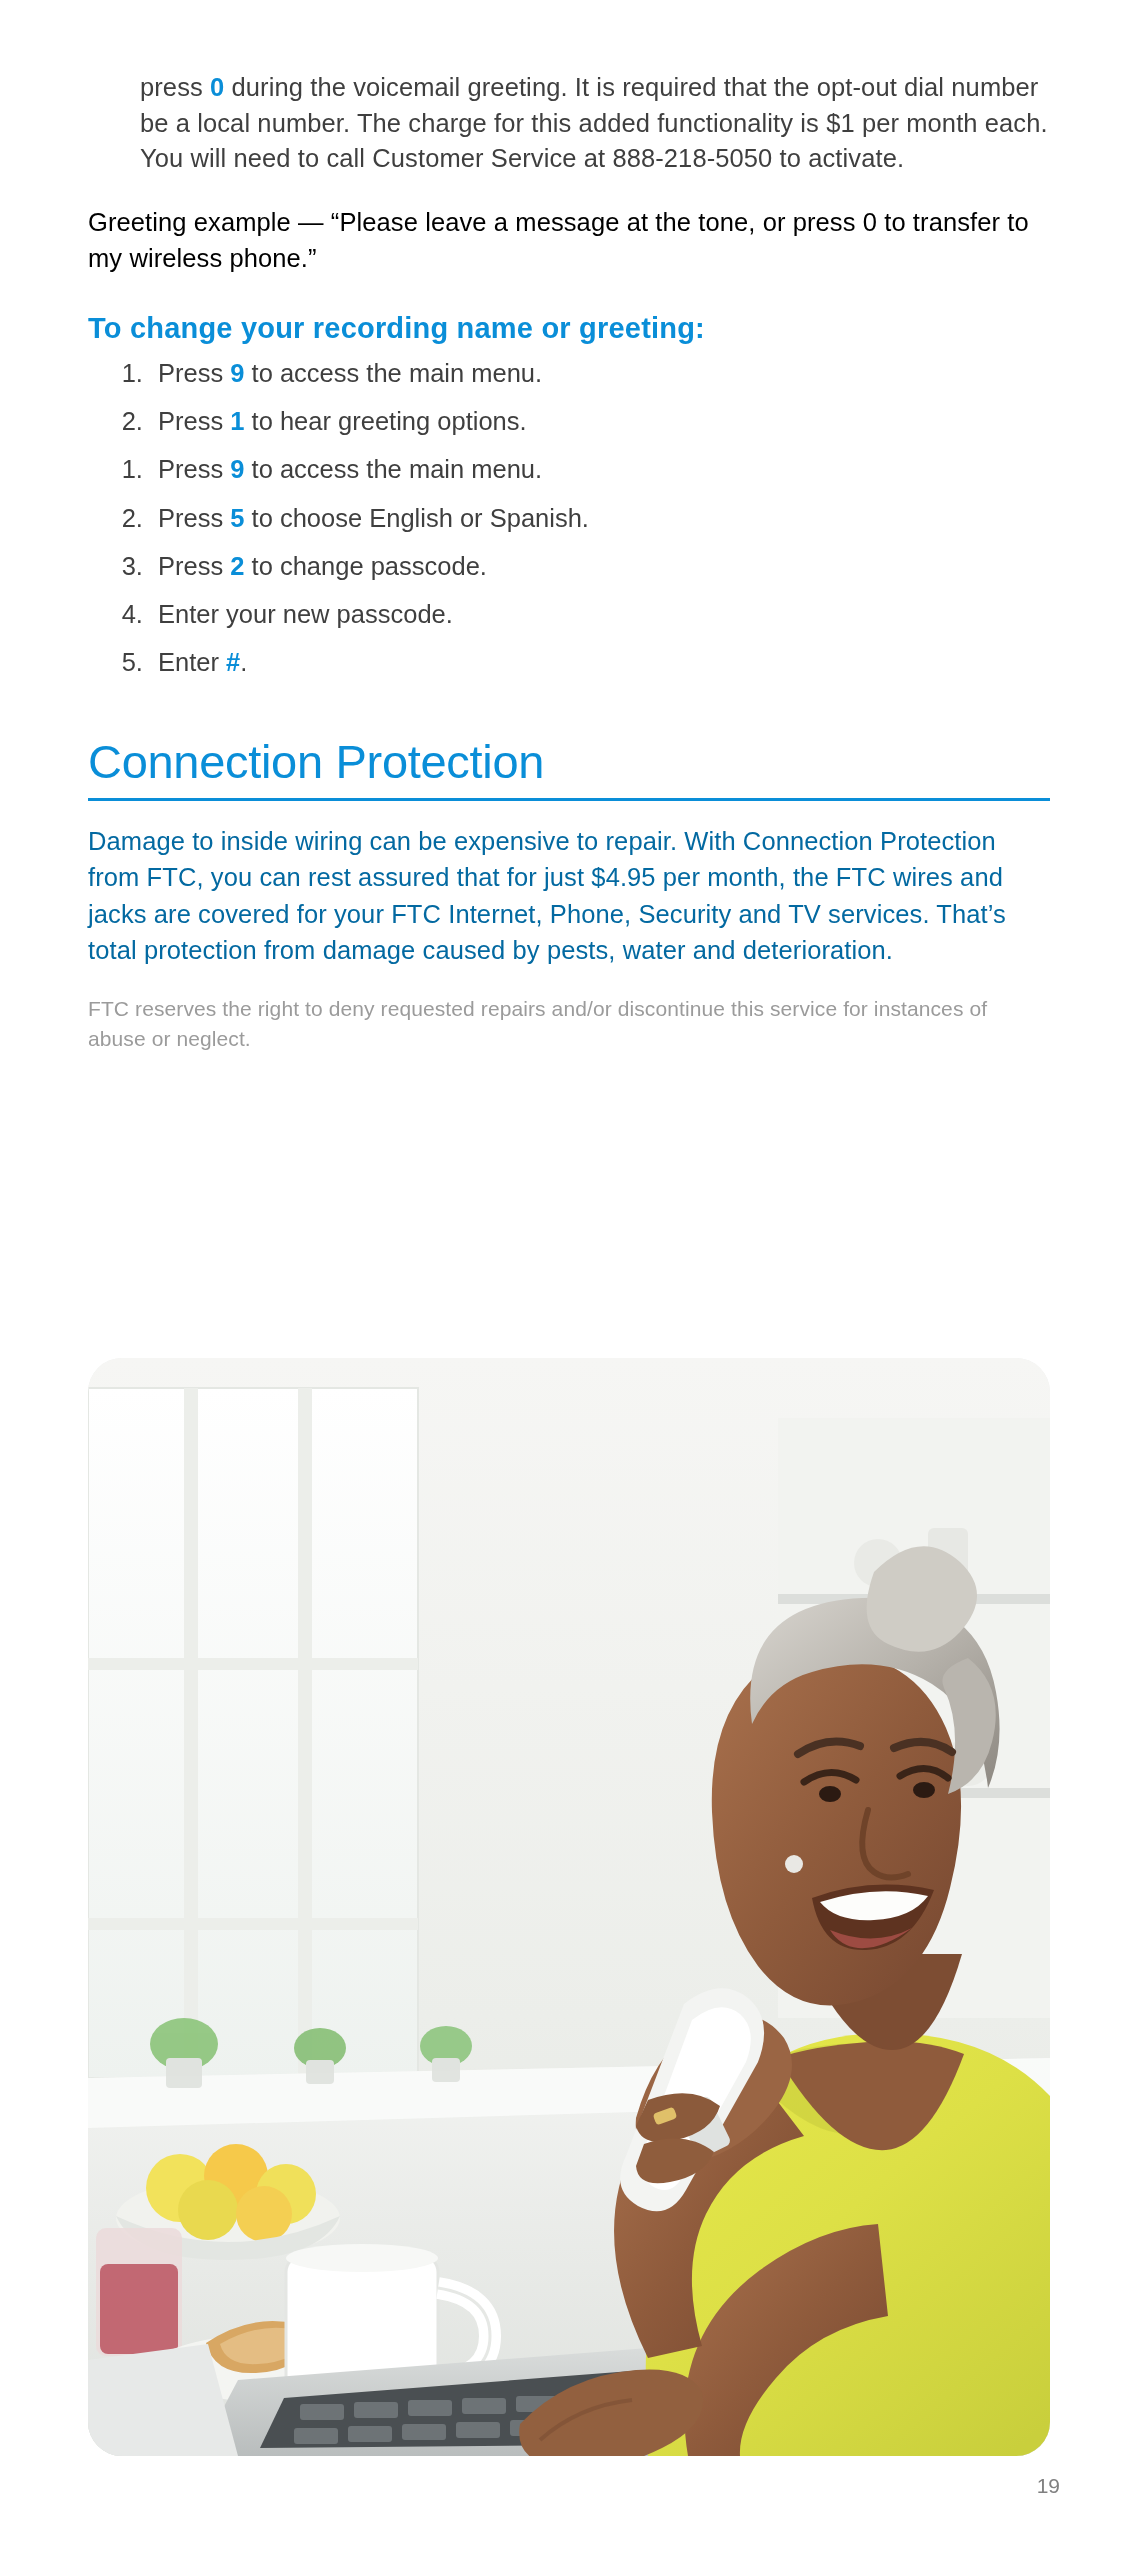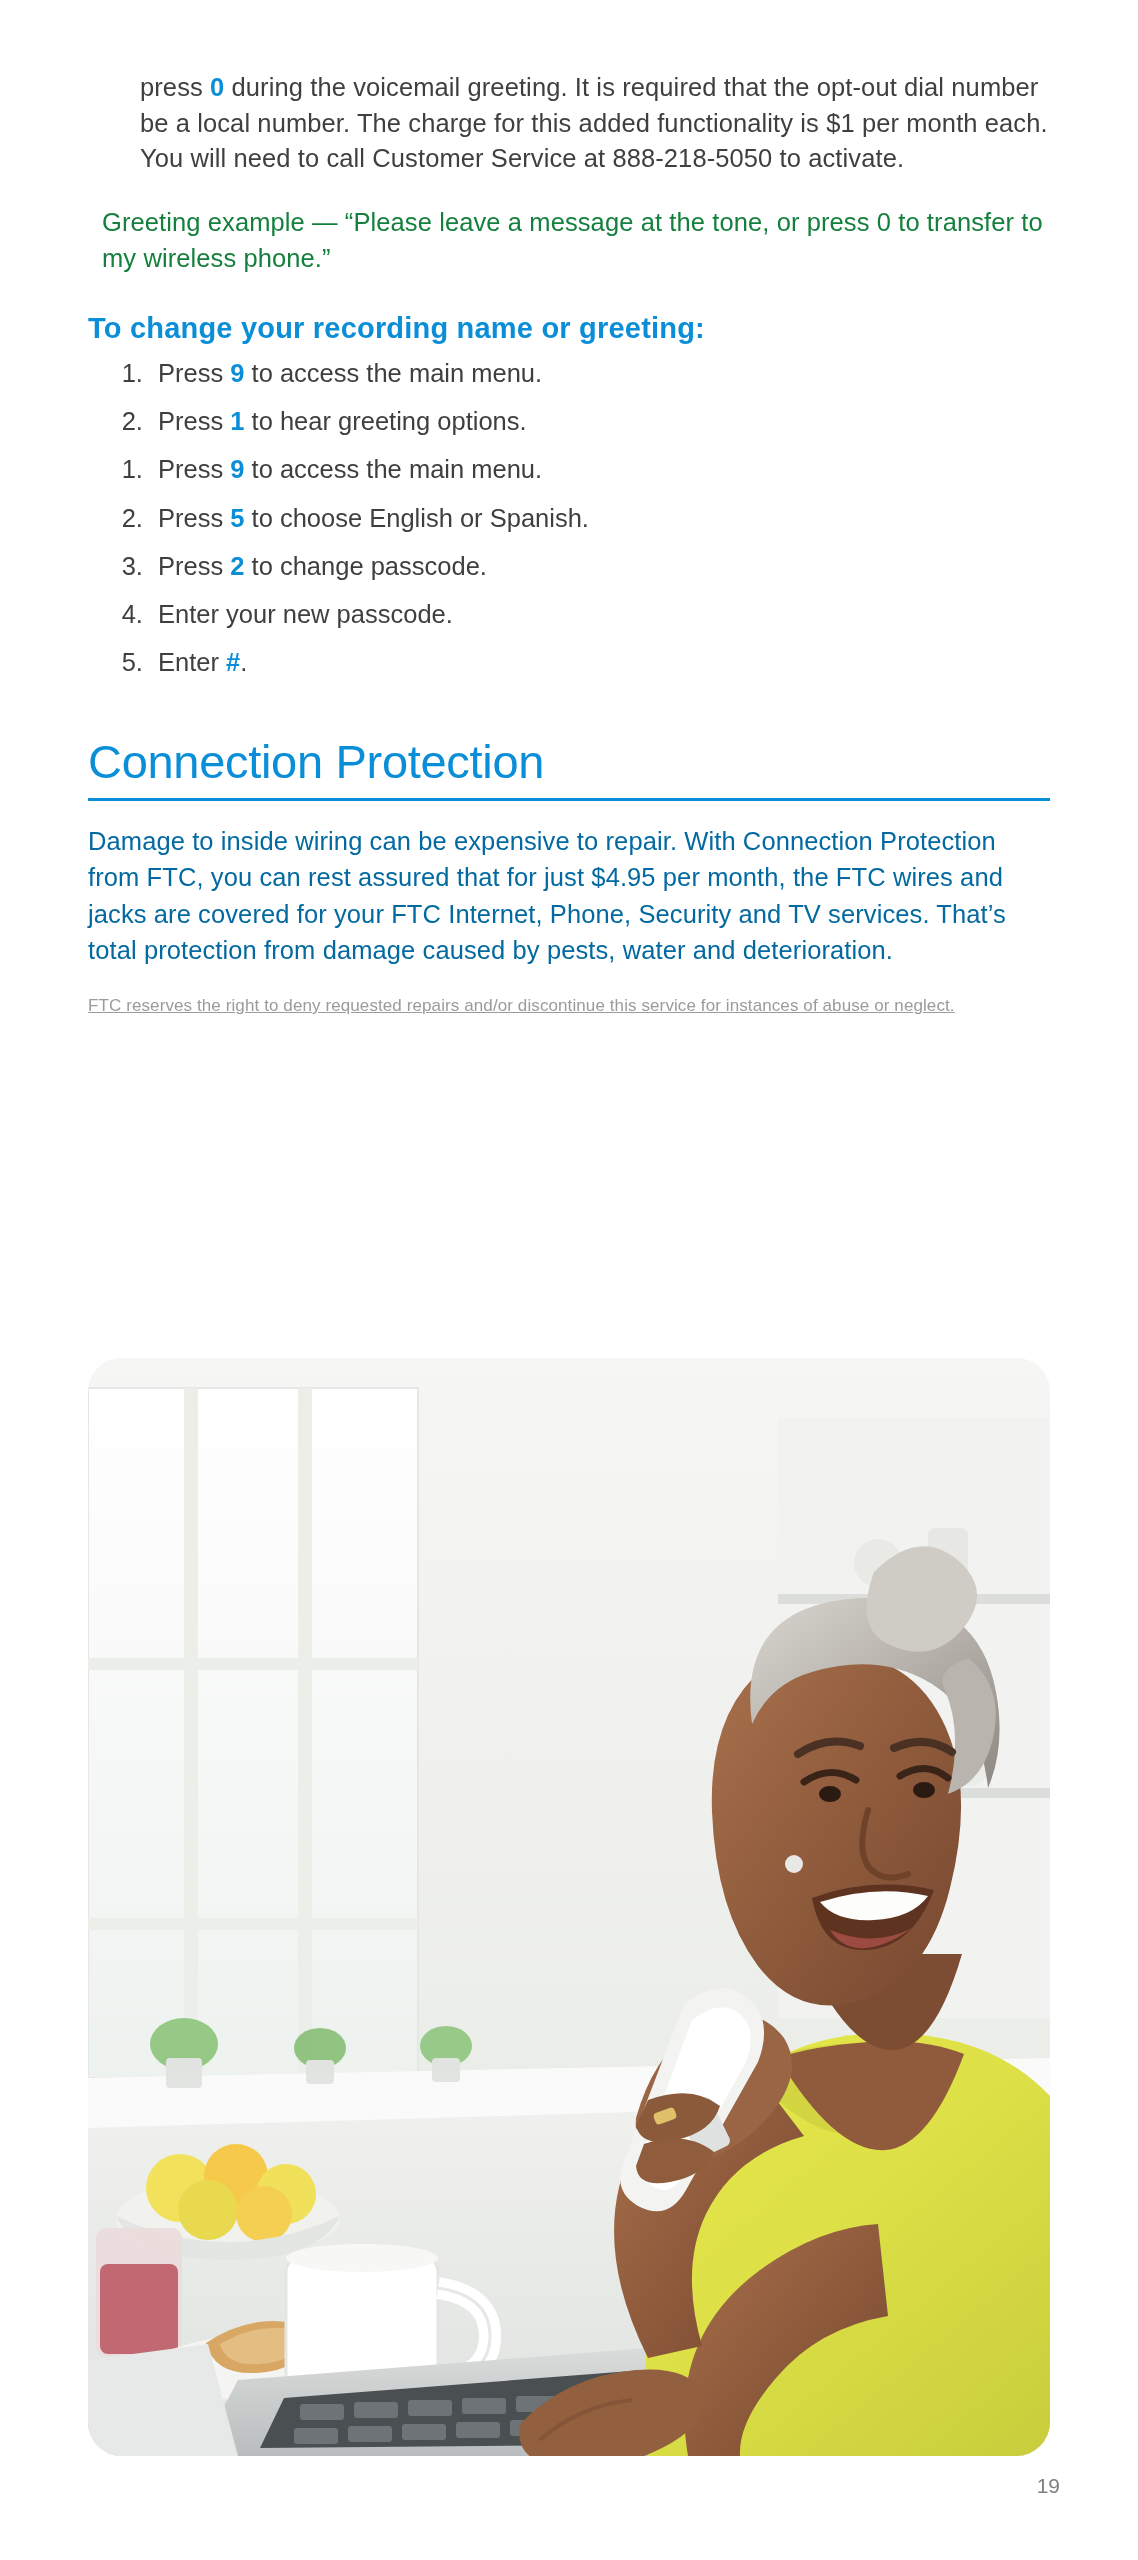--- a/index.html
+++ b/index.html
@@ -35,24 +35,24 @@
     line-height: 1.40;
     color: #3f3f3f;
     letter-spacing: 0.1px;
   }
   .indent-para b {
     color: #0a8ed8;
     font-weight: bold;
   }
 
   .para {
-    margin: 28px 0 0 14px;
+    margin: 28px 0 0 0;
     font-size: 25.5px;
     line-height: 1.40;
-    color: #15803d;
+    color: #000000;
     letter-spacing: 0.1px;
   }
 
   .subhead {
     margin: 32px 0 6px 0;
     font-size: 29px;
     line-height: 1.4;
     color: #0a8ed8;
     letter-spacing: 0.2px;
   }
@@ -96,25 +96,24 @@
   .body-para {
     margin: 22px 0 0 0;
     font-size: 25.5px;
     line-height: 1.42;
     color: #0369a1;
     letter-spacing: 0.1px;
   }
 
   .fine-print {
     margin: 26px 0 0 0;
-    font-size: 17px;
+    font-size: 21px;
     line-height: 1.42;
     color: #9b9b9b;
     letter-spacing: 0.1px;
-    text-decoration: underline;
   }
 
   
   .photo {
     position: absolute;
     left: 88px;
     top: 1358px;
     width: 962px;
     height: 1098px;
     border-radius: 34px;

